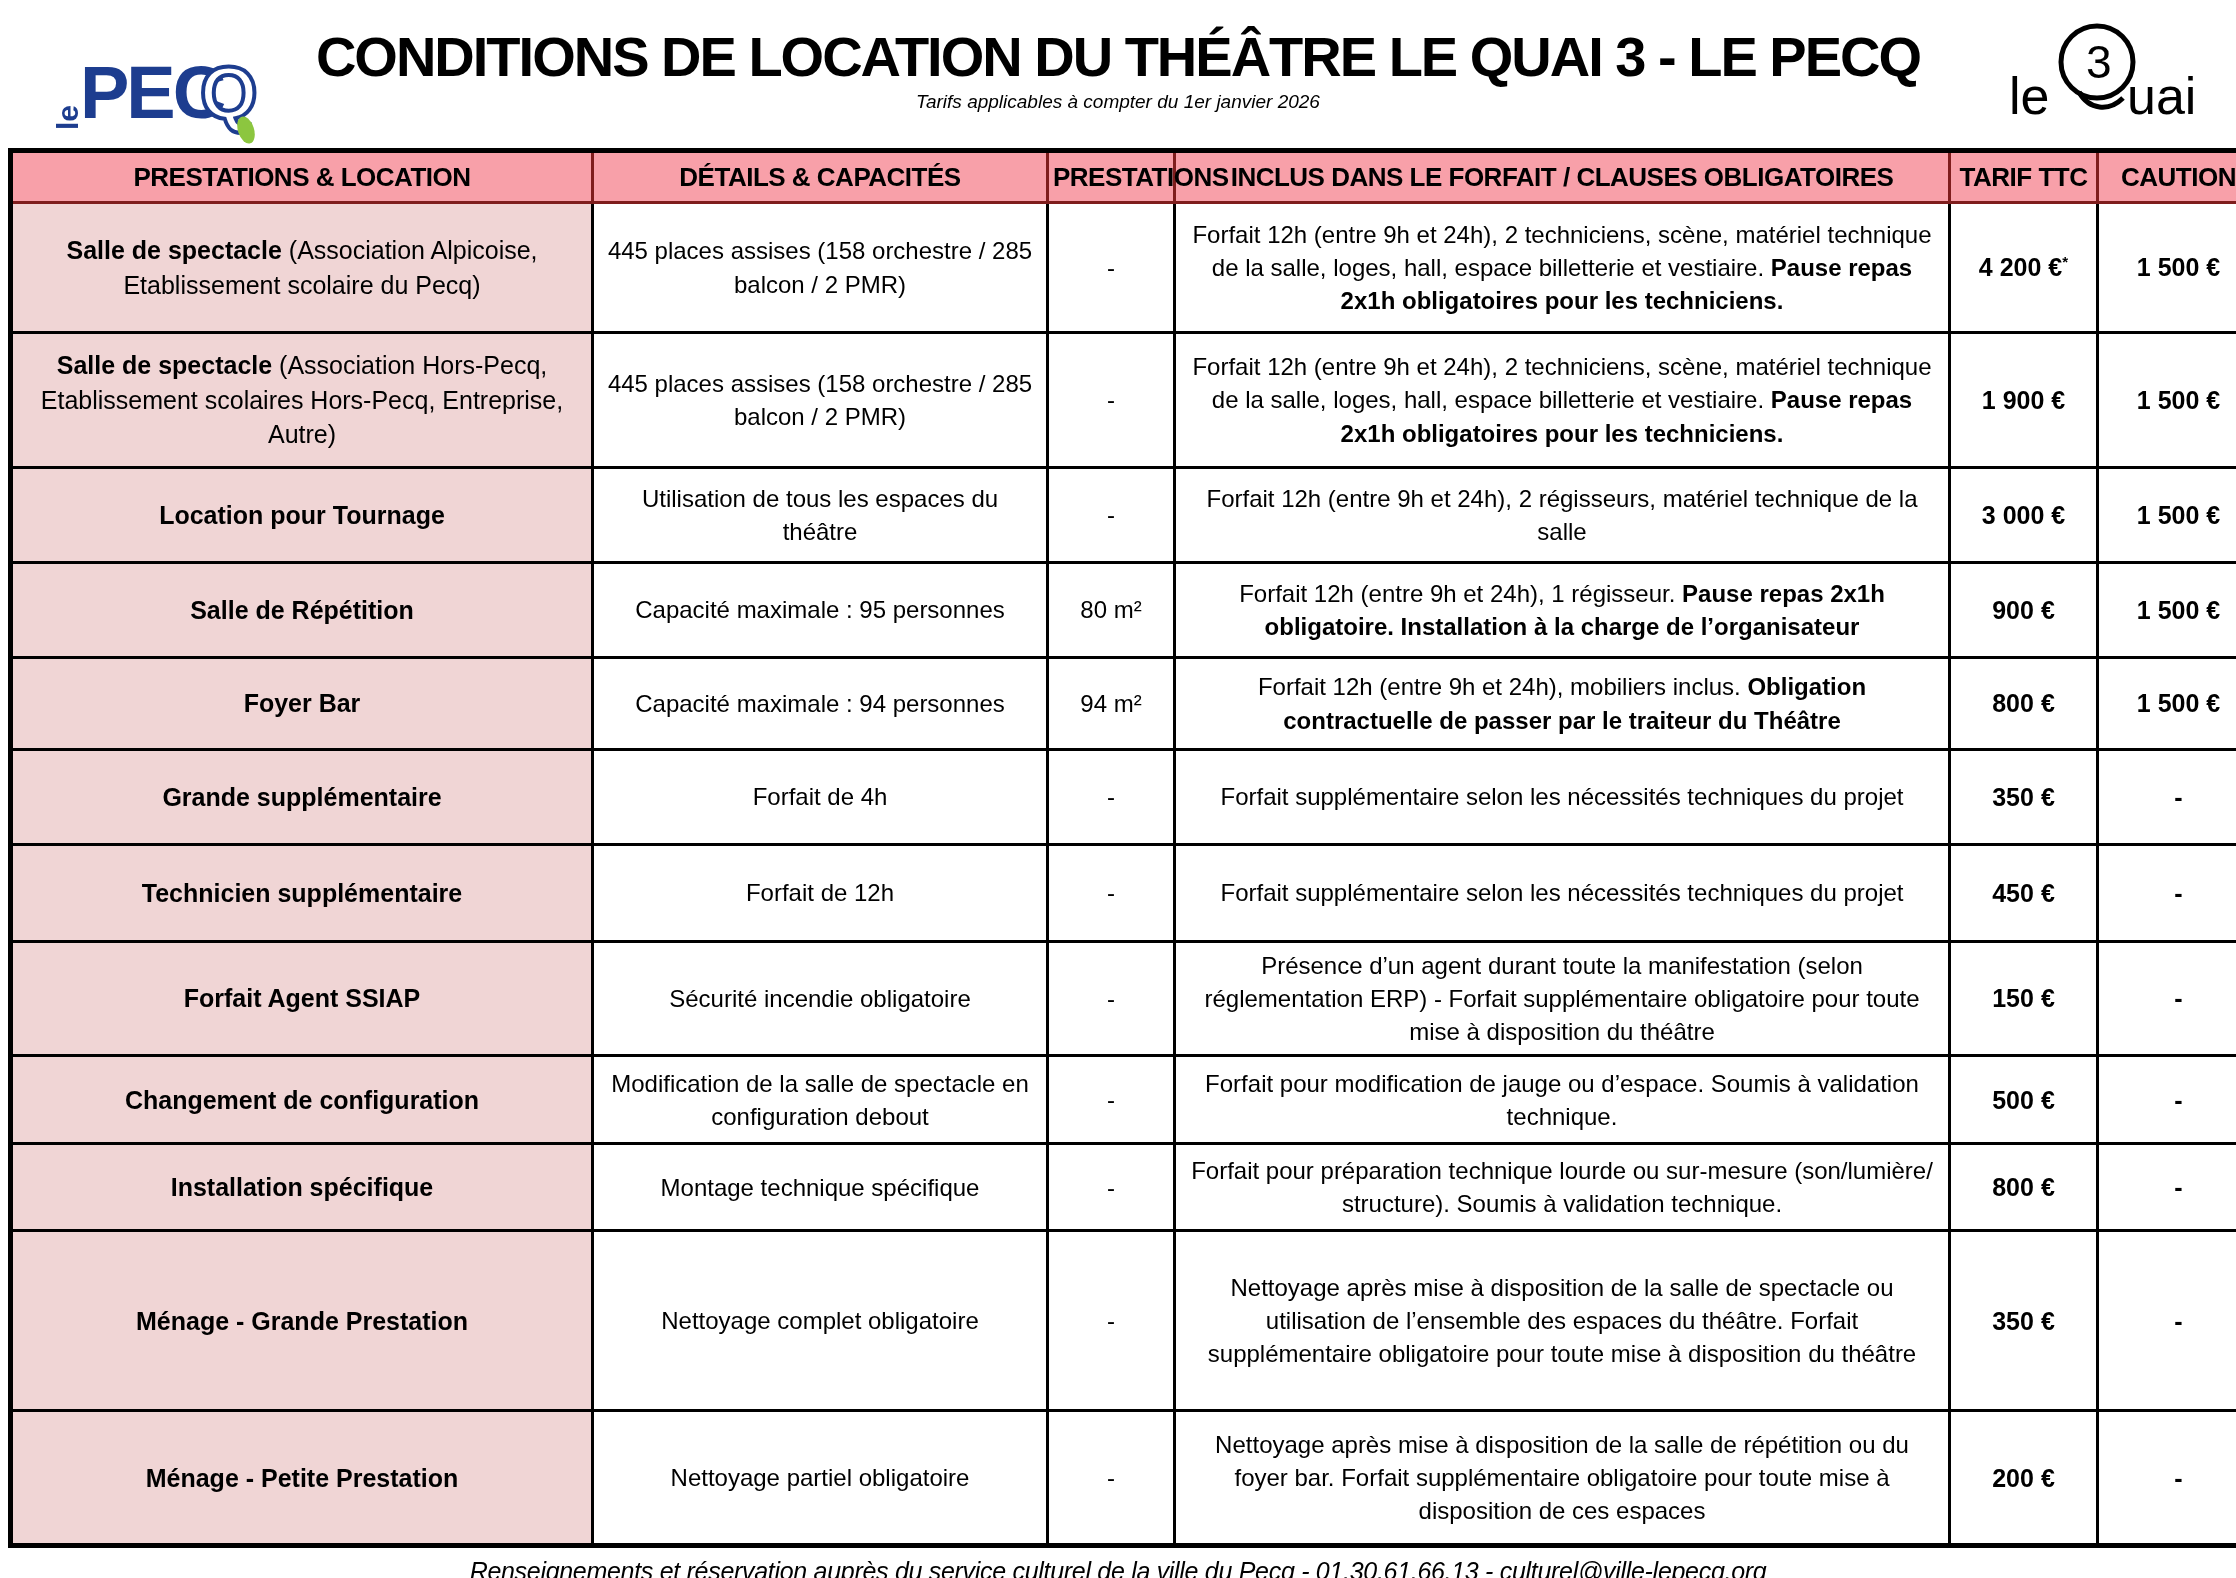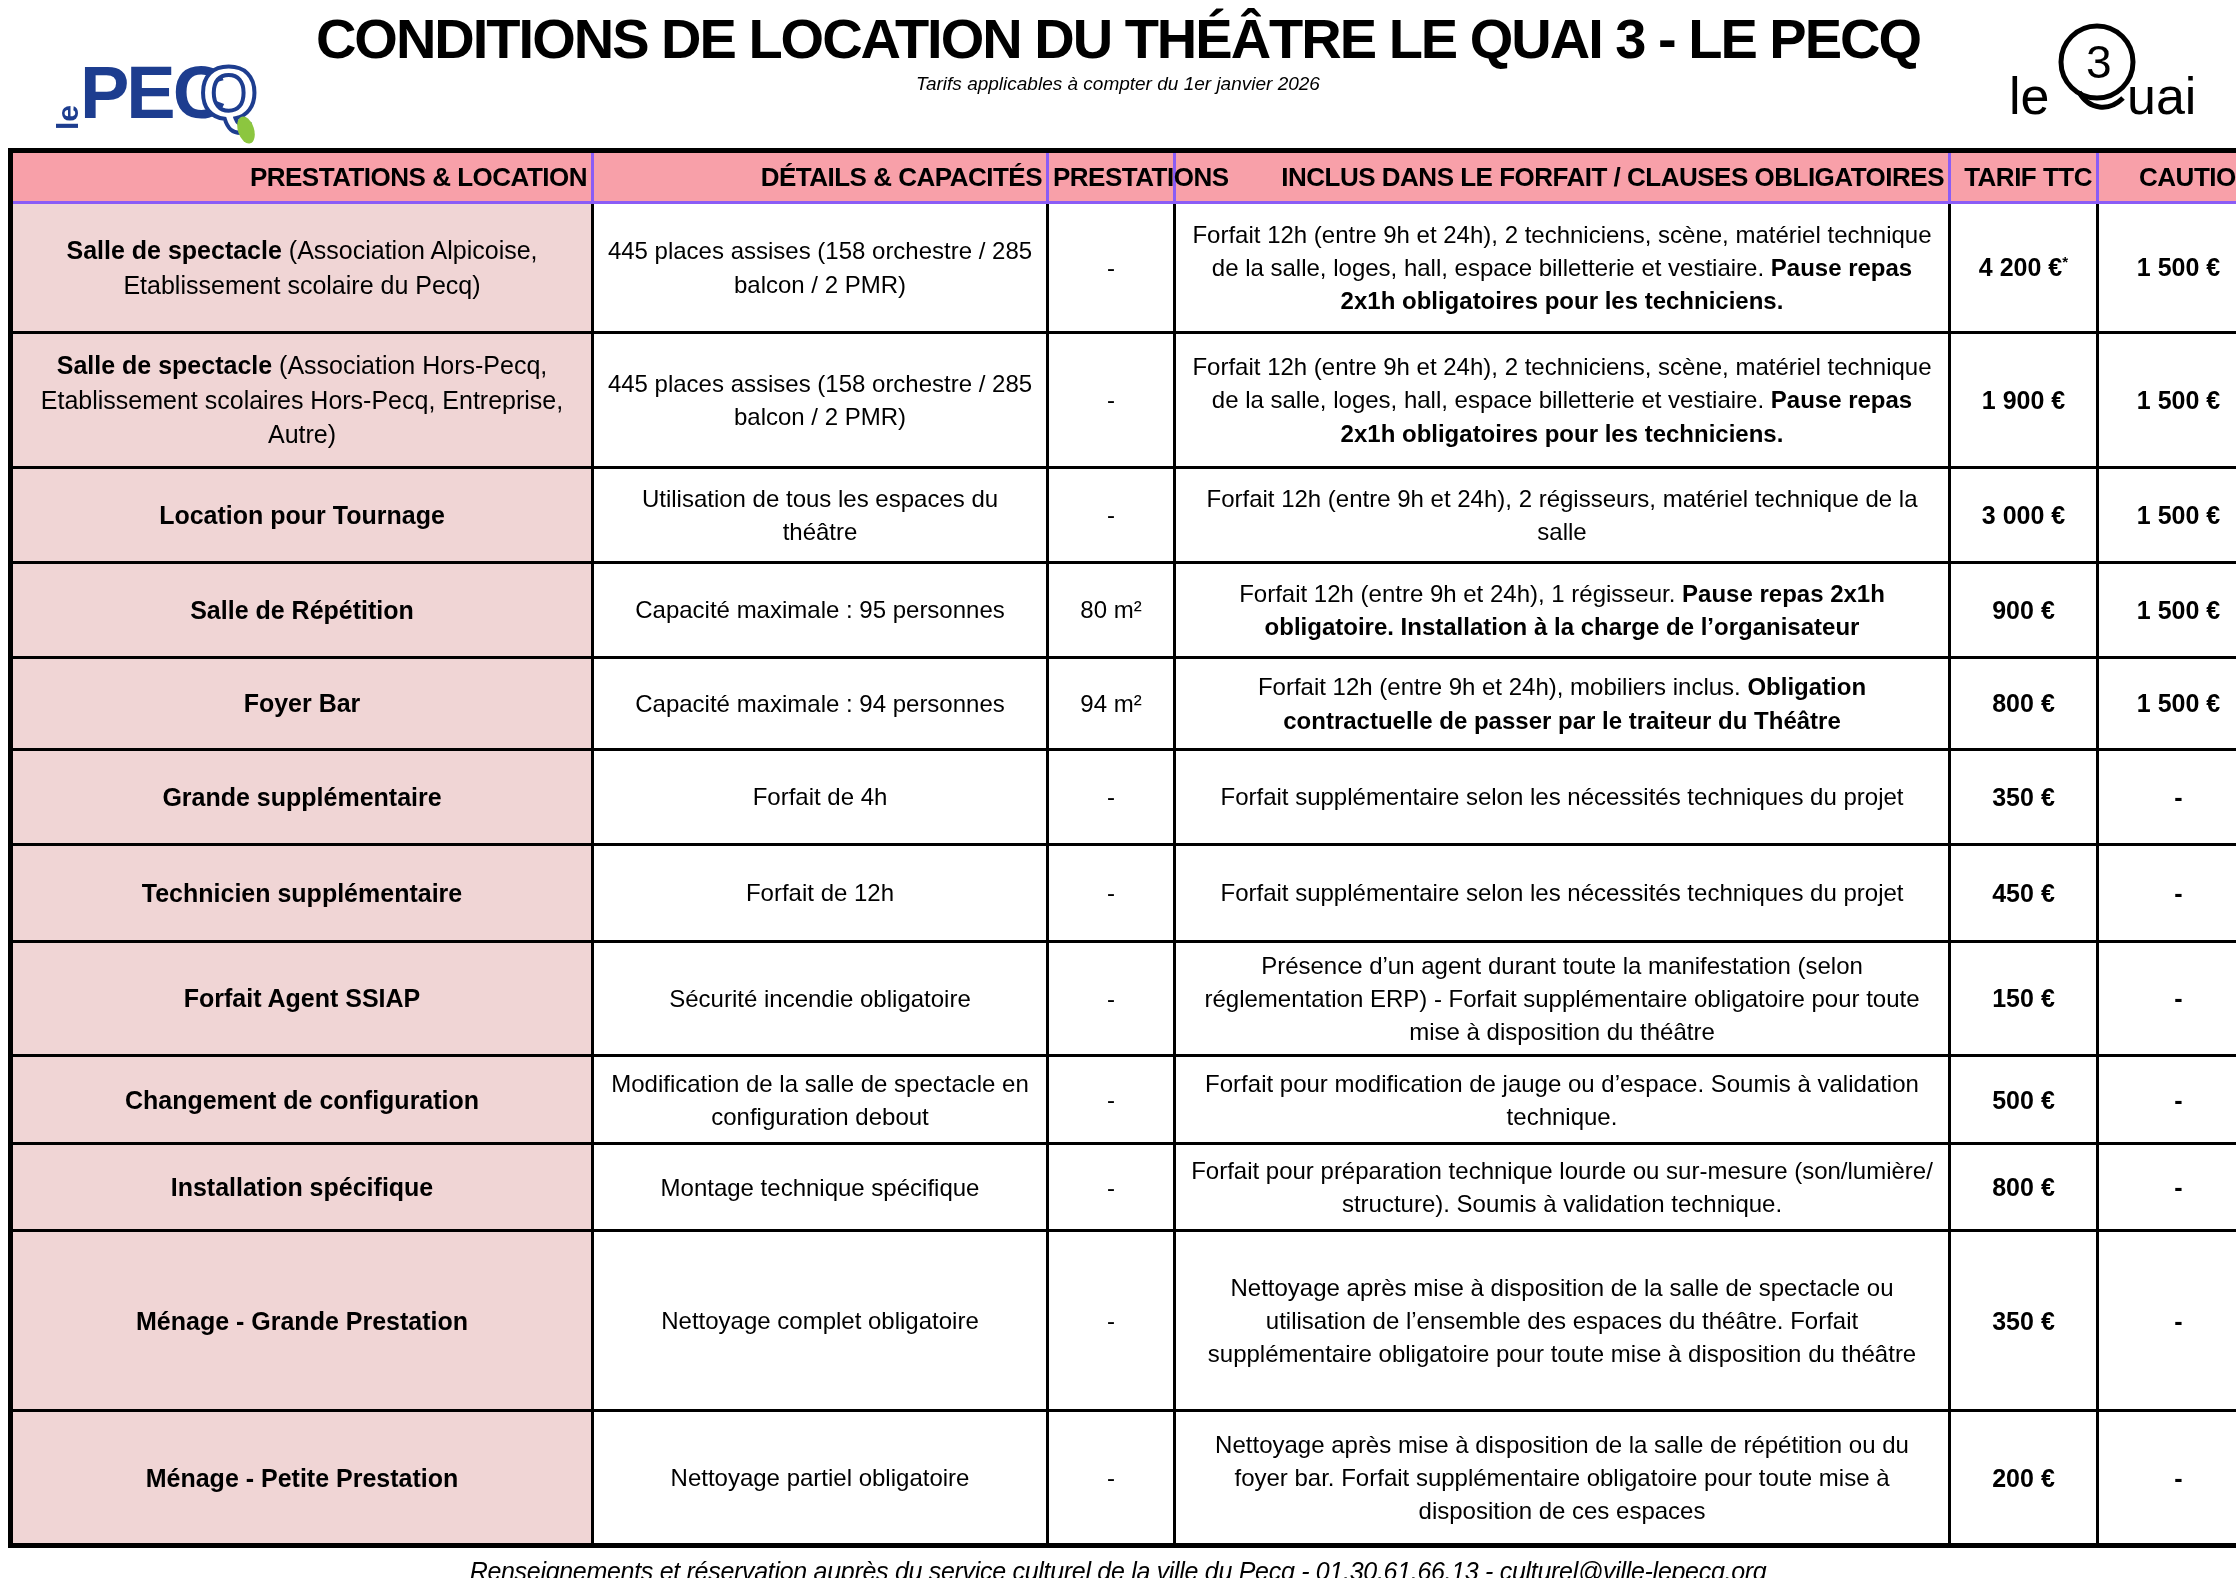--- a/index.html
+++ b/index.html
@@ -1,35 +1,35 @@
 <!DOCTYPE html>
 <html><head>
 <meta charset="utf-8">
 <style>
   * { margin:0; padding:0; box-sizing:border-box; }
   html,body { width:2236px; height:1578px; overflow:hidden; background:#ffffff;
     font-family:"Liberation Sans","DejaVu Sans",sans-serif; color:#000; }
 
   .header { position:relative; height:148px; }
-  .title-block { position:absolute; left:0; right:0; top:10px; text-align:center; }
+  .title-block { position:absolute; left:0; right:0; top:28px; text-align:center; }
   .doc-title { font-size:56px; font-weight:bold; letter-spacing:-2px; line-height:1.05; }
   .doc-subtitle { font-size:19px; font-style:italic; margin-top:4px; }
 
   
   .pecq-logo { position:absolute; left:48px; top:28px; }
   
   .quai-logo { position:absolute; right:30px; top:14px; }
 
   .table-wrap { width:2228px; margin-left:8px; overflow:hidden; }
   table { border-collapse:collapse; table-layout:fixed; width:2250px; border:5px solid #000; }
   col.c1{width:582px} col.c2{width:455px} col.c3{width:127px}
   col.c4{width:775px} col.c5{width:148px} col.c6{width:163px}
 
   th { background:#F8A0A9; font-size:26px; font-weight:bold; letter-spacing:-0.5px;
-       border:3px solid #8b5cf6; padding:6px 4px; height:52px; text-align:right; }
+       border:3px solid #7f1d1d; padding:6px 4px; height:52px; text-align:center; }
   td { border:3px solid #000; font-size:24px; line-height:1.38; text-align:center;
        vertical-align:middle; padding:6px 10px; }
   td.c-presta { background:#F0D5D5; font-size:25px; }
   td.c-presta b { font-weight:bold;margin-top:28px; }
   td.c-tarif { font-weight:bold; font-size:25px; white-space:nowrap; }
   td.c-tarif sup { font-size:60%; }
   td.c-caution { font-weight:bold; font-size:25px; white-space:nowrap; }
   td.c-forfait b { font-weight:bold; }
 
   tbody tr:nth-child(1){height:130px} tbody tr:nth-child(2){height:135px}

